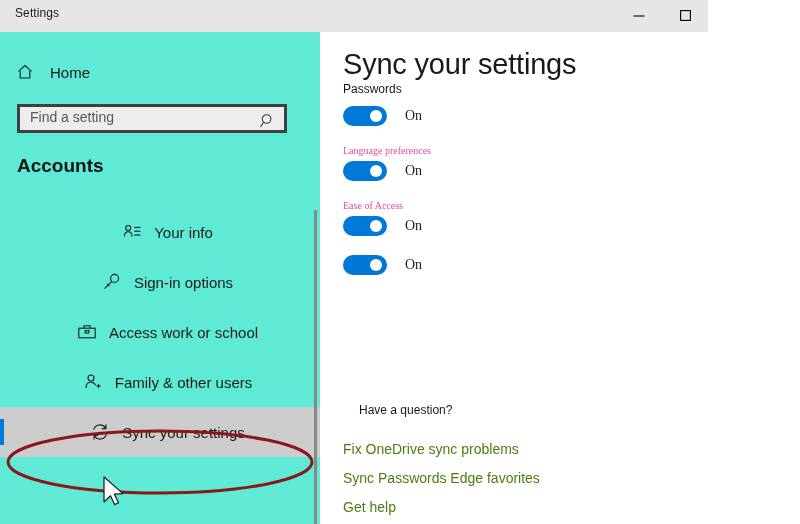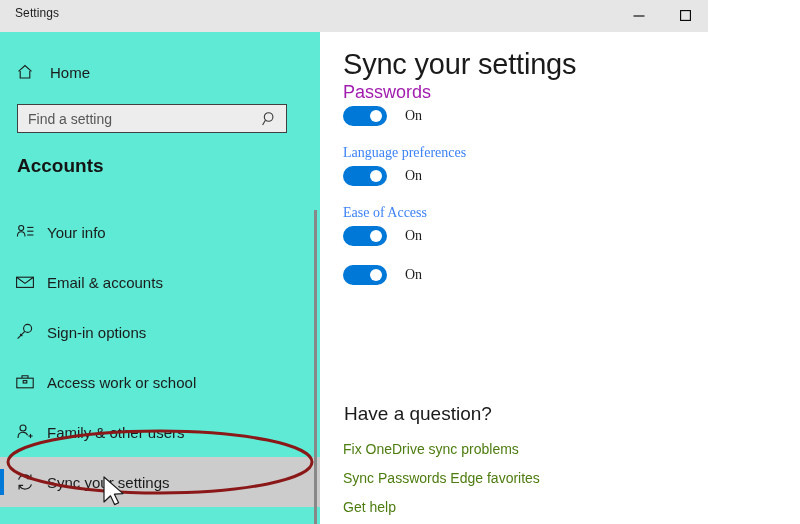--- a/index.html
+++ b/index.html
@@ -86,24 +86,24 @@
     font-size: 15px;
     color: #1b1b1b;
   }
   .search-box {
     position: absolute;
     left: 17px;
     top: 104px;
     width: 270px;
     height: 29px;
     background: #ededed;
-    border: 1px solid #404040;
+    border: 3px solid #404040;
     box-sizing: border-box;
     display: flex;
-    align-items: center;
+    align-items: flex-start;
   }
   .search-input {
     border: none;
     outline: none;
     background: transparent;
     font-family: "Liberation Sans", sans-serif;
     font-size: 14px;
     color: #4a4a4a;
     margin-left: 10px;
     width: 220px;
@@ -131,20 +131,21 @@
     left: 0;
     top: 207px;
     width: 320px;
   }
   .navitem {
     position: relative;
     height: 50px;
     display: flex;
     align-items: center;
     box-sizing: border-box;
+    justify-content: center;
   }
   .navitem.selected { background: #cccccc; }
   .navitem.selected .accent {
     position: absolute;
     left: 0;
     top: 12px;
     width: 4px;
     height: 26px;
     background: #0078d7;
   }
@@ -192,35 +193,35 @@
     color: #1a1a1a;
     letter-spacing: -0.2px;
     background: #ffffff;
     z-index: 5;
     padding-bottom: 2px;
   }
   .clipped-label {
     position: absolute;
     left: 23px;
     top: 82px;
-    font-size: 18px;
-    color: #a21caf;
+    font-size: 12px;
+    color: #0f172a;
     z-index: 1;
   }
   .toggles {
     position: absolute;
     left: 23px;
     top: 106px;
     width: 430px;
     font-family: Liberation Serif, serif;
   }
   .tgroup { margin-bottom: 19px; }
   .tlabel {
-    font-size: 14px;
-    color: #3b82f6;
+    font-size: 10px;
+    color: #ec4899;
     margin-bottom: 5px;
   }
   .trow {
     display: flex;
     align-items: center;
   }
   .switch {
     width: 44px;
     height: 20px;
     border-radius: 10px;
@@ -237,23 +238,23 @@
     border-radius: 50%;
     background: #ffffff;
   }
   .tstate {
     margin-left: 18px;
     font-size: 14px;
     color: #1b1b1b;
   }
   .help-head {
     position: absolute;
-    left: 24px;
+    left: 39px;
     top: 403px;
-    font-size: 19px;
+    font-size: 12px;
     color: #1a1a1a;
   }
   .links {
     position: absolute;
     left: 23px;
     top: 441px;
   }
   .link {
     display: block;
     font-size: 14px;
@@ -308,29 +309,20 @@
             <circle cx="6.2" cy="6.0" r="2.5" fill="none" stroke="#1b1b1b" stroke-width="1.1"></circle>
             <path d="M2.4 14.4 C2.4 11.2 4.1 9.8 6.2 9.8 C8.3 9.8 10 11.2 10 14.4" fill="none" stroke="#1b1b1b" stroke-width="1.1"></path>
             <line x1="12.2" y1="5.4" x2="18.4" y2="5.4" stroke="#1b1b1b" stroke-width="1.1"></line>
             <line x1="12.2" y1="9.2" x2="18.4" y2="9.2" stroke="#1b1b1b" stroke-width="1.1"></line>
             <line x1="12.2" y1="13.0" x2="18.4" y2="13.0" stroke="#1b1b1b" stroke-width="1.1"></line>
           </svg>
         </span>
         <span class="nav-label">Your info</span>
       </div>
 
-      <div class="navitem">
-        <span class="nav-icon">
-          <svg width="20" height="20" viewBox="0 0 20 20">
-            <rect x="1.6" y="5.2" width="16.8" height="10.2" fill="none" stroke="#1b1b1b" stroke-width="1.1"></rect>
-            <path d="M1.6 5.2 L10 11.4 L18.4 5.2" fill="none" stroke="#1b1b1b" stroke-width="1.1"></path>
-          </svg>
-        </span>
-        <span class="nav-label">Email &amp; accounts</span>
-      </div>
 
       <div class="navitem">
         <span class="nav-icon">
           <svg width="20" height="20" viewBox="0 0 20 20">
             <circle cx="12.6" cy="6.4" r="4.0" fill="none" stroke="#1b1b1b" stroke-width="1.1"></circle>
             <line x1="9.8" y1="9.3" x2="2.6" y2="16.6" stroke="#1b1b1b" stroke-width="1.1"></line>
             <line x1="5.2" y1="12.0" x2="7.4" y2="14.2" stroke="#1b1b1b" stroke-width="1.1"></line>
           </svg>
         </span>
         <span class="nav-label">Sign-in options</span>

